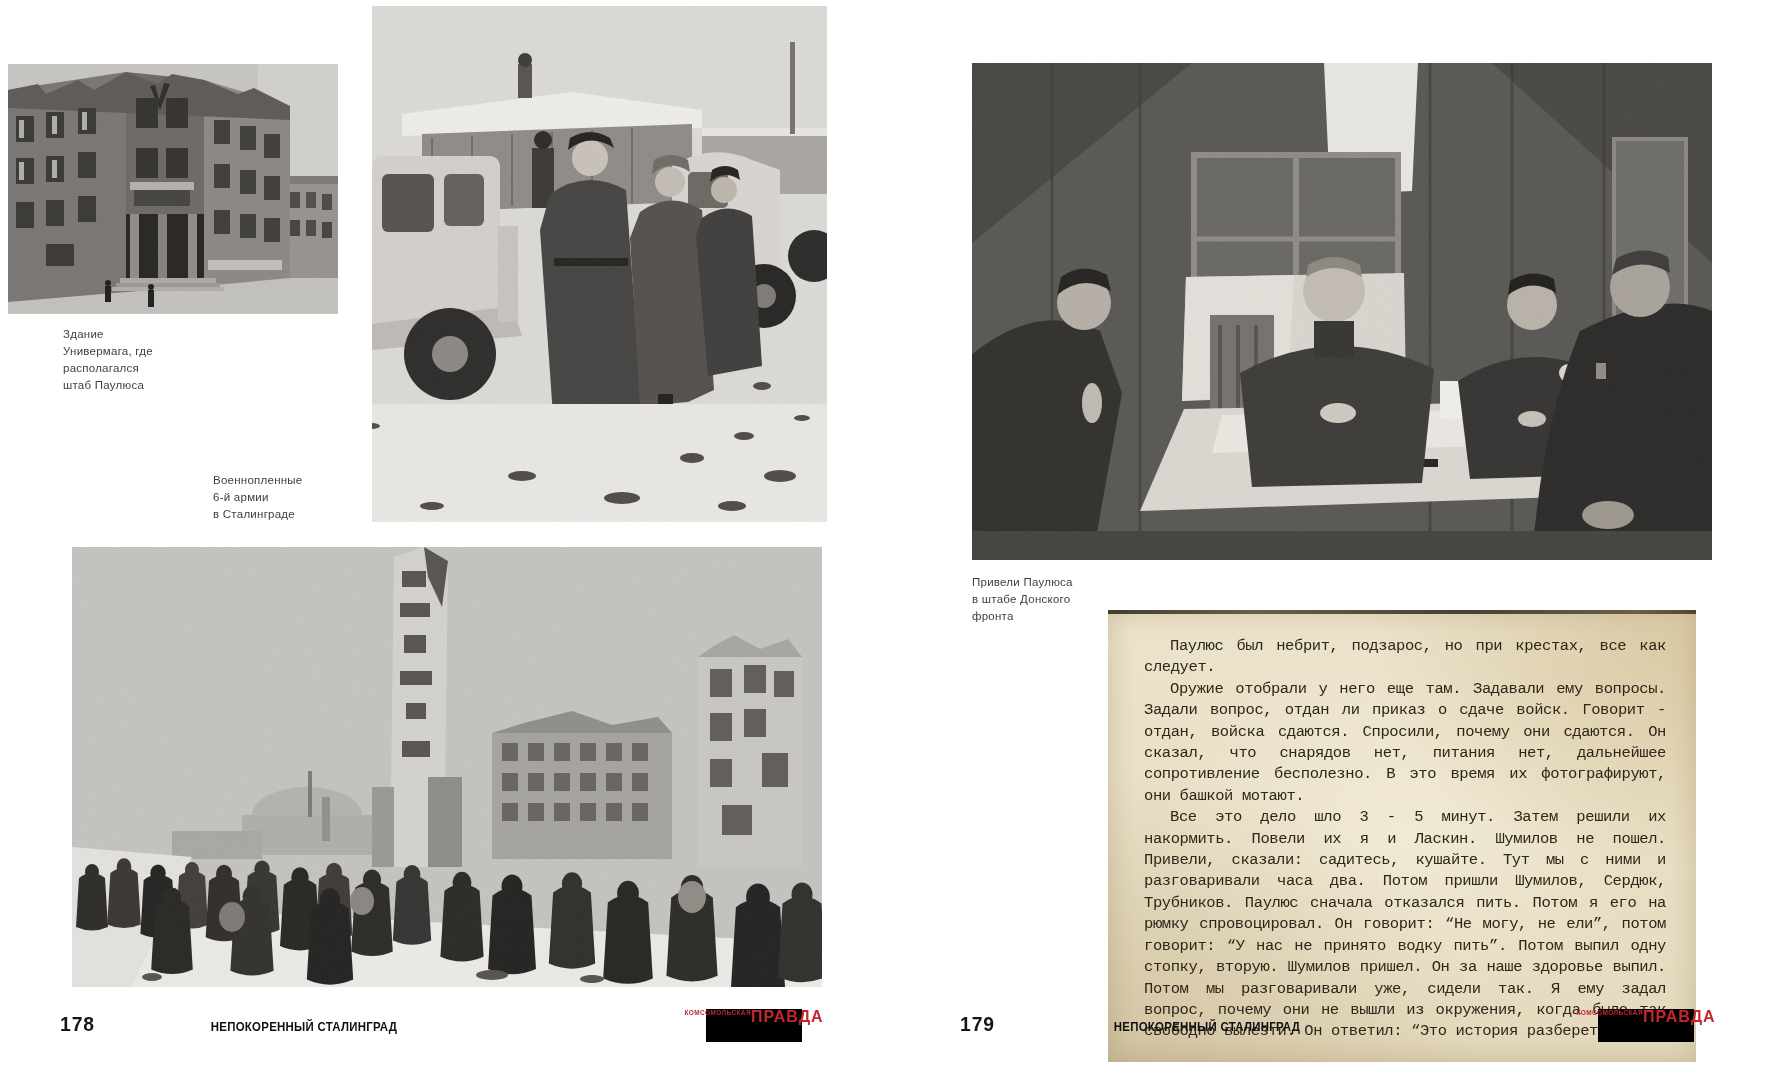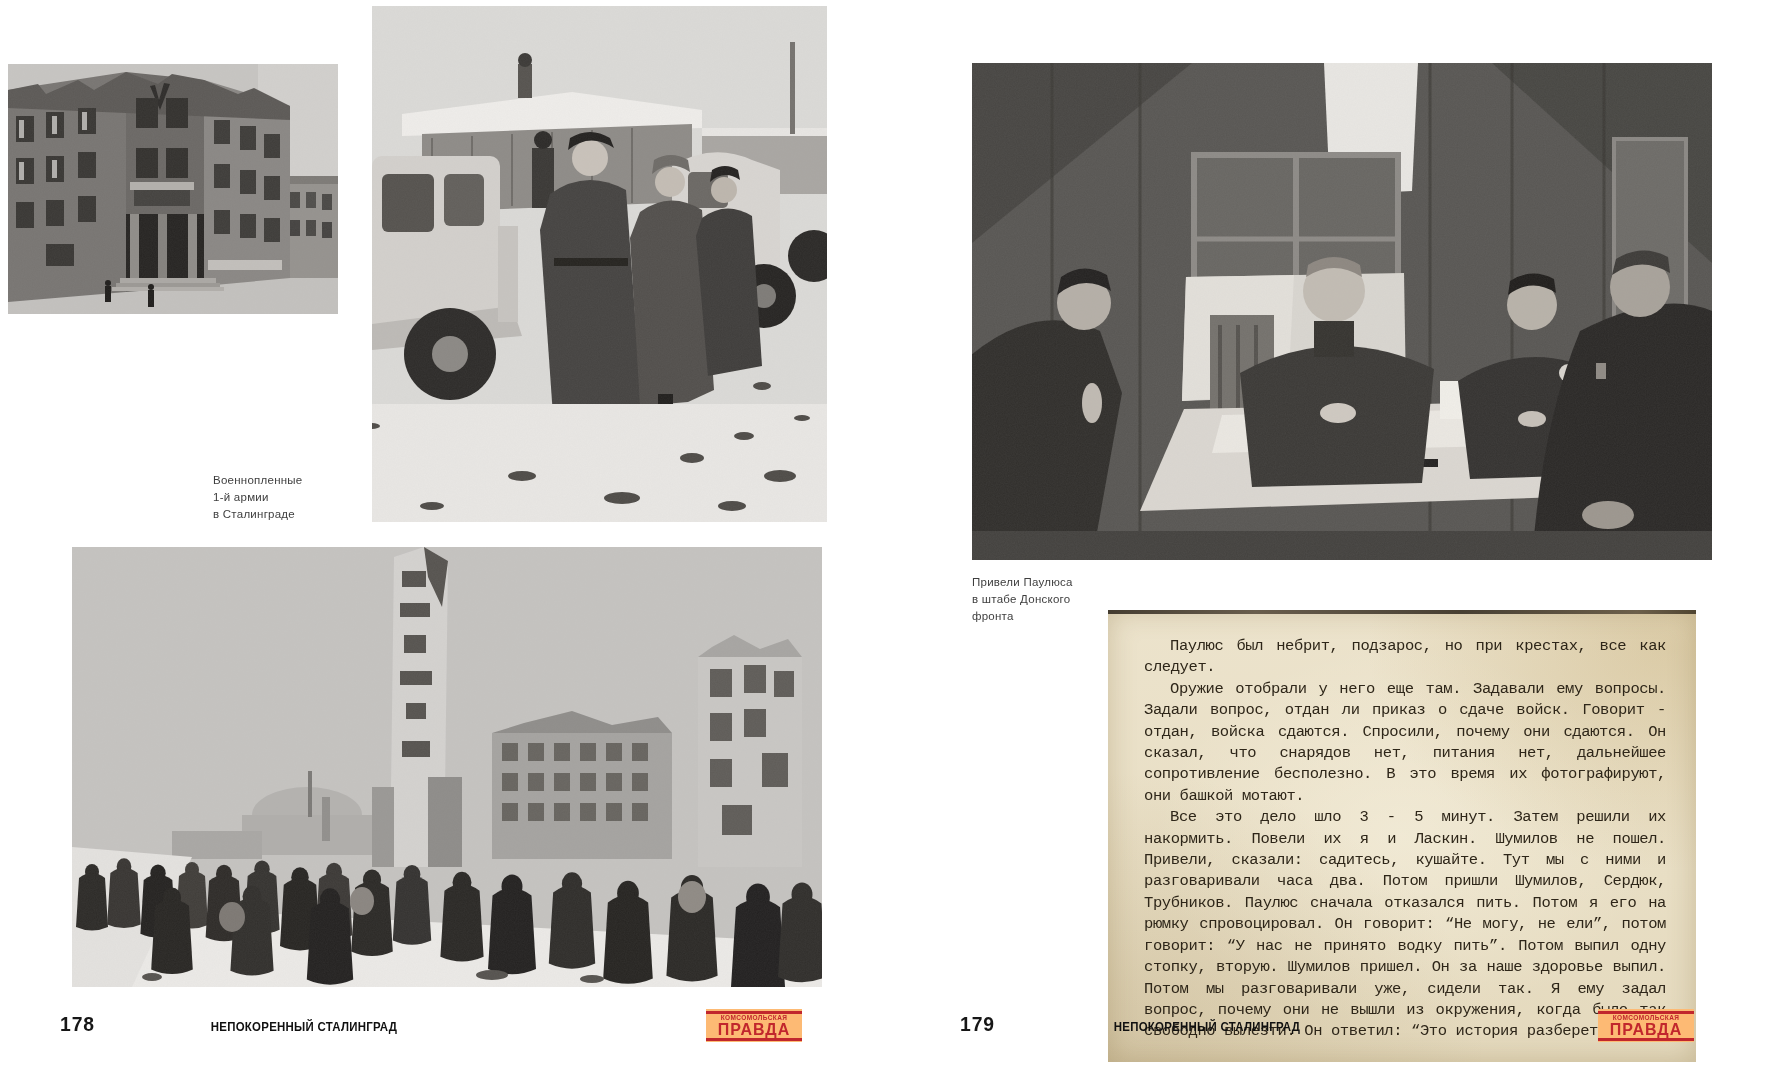--- a/index.html
+++ b/index.html
@@ -22,22 +22,22 @@
          background:linear-gradient(90deg,#2a231a,#54493a 25%,#2e271d 60%,#5a4e3c 90%,#39301f);
          opacity:.85;}
   .memoir p{margin:0;text-indent:26px;text-align:justify;
          font-family:"Liberation Mono",monospace;font-size:15.5px;line-height:21.4px;
          color:#2e2619;letter-spacing:-.4px;}
   
   .pagenum{position:absolute;font-size:21px;font-weight:700;color:#161616;
            letter-spacing:1px;transform:scaleX(.92);transform-origin:left;}
   .runtitle{position:absolute;width:220px;text-align:center;font-size:13px;font-weight:700;
             color:#101010;letter-spacing:.3px;transform:scaleX(.88);transform-origin:center;}
-  .kp-logo{position:absolute;width:96px;height:33px;display:flex;flex-direction:column;
-           justify-content:center;background:#fdba74;}
+  .kp-logo{position:absolute;width:96px;height:33px;display:flex;flex-direction:row;
+           justify-content:center;background:#000000;}
   .kp-bar{height:3px;background:#c1272d;}
   .kp-small{font-size:6.5px;line-height:8px;font-weight:700;color:#c1272d;text-align:center;
             letter-spacing:.4px;white-space:nowrap;}
   .kp-big{font-size:16px;line-height:16px;font-weight:900;color:#c1272d;text-align:center;
           letter-spacing:1px;transform:scaleY(1.05);}
 </style>
 </head>
 <body>
 
 <svg width="0" height="0" style="position:absolute" aria-hidden="true">
@@ -220,22 +220,26 @@
           <ellipse cx="430" cy="412" rx="8" ry="3"></ellipse>
         <ellipse cx="360" cy="500" rx="14" ry="5"></ellipse>
           <ellipse cx="60" cy="500" rx="12" ry="4"></ellipse>
         <ellipse cx="390" cy="380" rx="9" ry="4"></ellipse>
           <ellipse cx="300, " cy="420" rx="8" ry="3"></ellipse>
       </g>
       <rect width="455" height="516" filter="url(#grain)" opacity=".14"></rect>
     </svg>
   </div>
 
+  <div class="caption" style="left:63px;top:326px;width:140px">Здание
+Универмага, где
+располагался
+штаб Паулюса</div>
   <div class="caption" style="left:213px;top:472px;width:150px">Военнопленные
-1-й армии
+6-й армии
 в Сталинграде</div>
 
   <div class="photo" id="ph-pows" style="left:72px;top:547px;width:750px;height:440px">
     <svg width="750" height="440" viewBox="0 0 750 440">
       <defs>
         <g id="pw">
           <ellipse cx="0" cy="-27" rx="7" ry="8"></ellipse>
           <path d="M-13,-21 Q0,-31 13,-21 L16,28 Q0,35 -16,28 Z"></path>
         </g>
       </defs>

